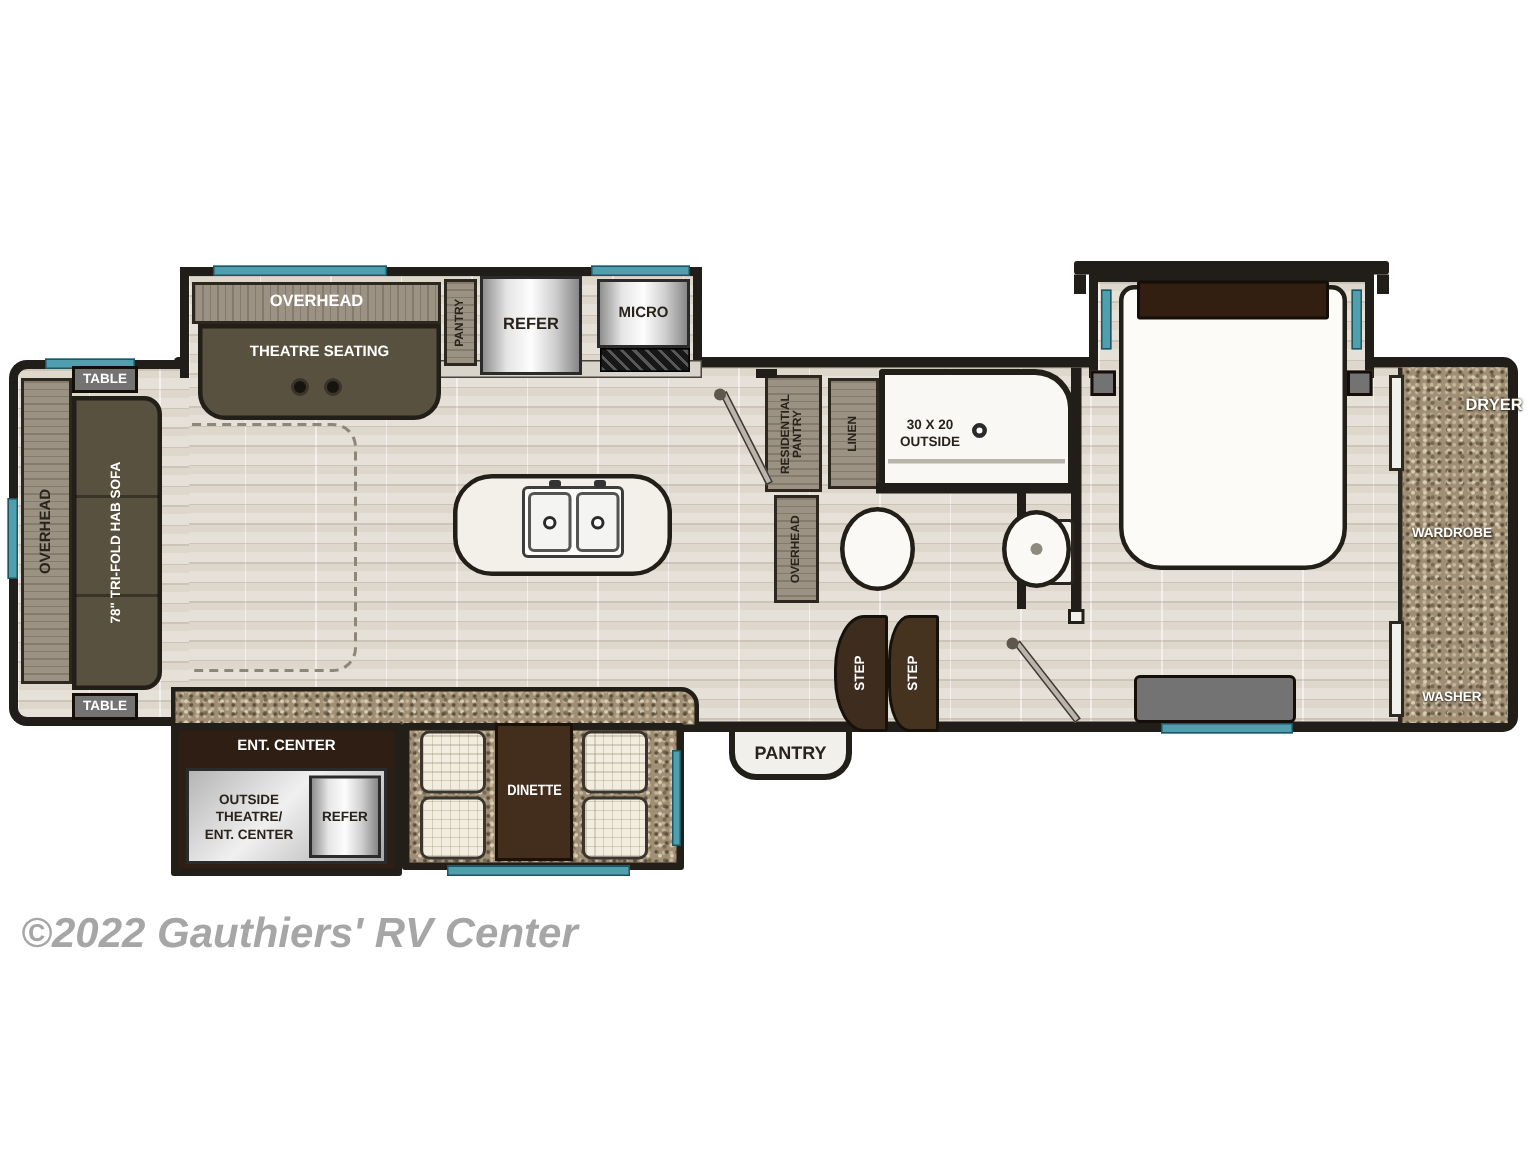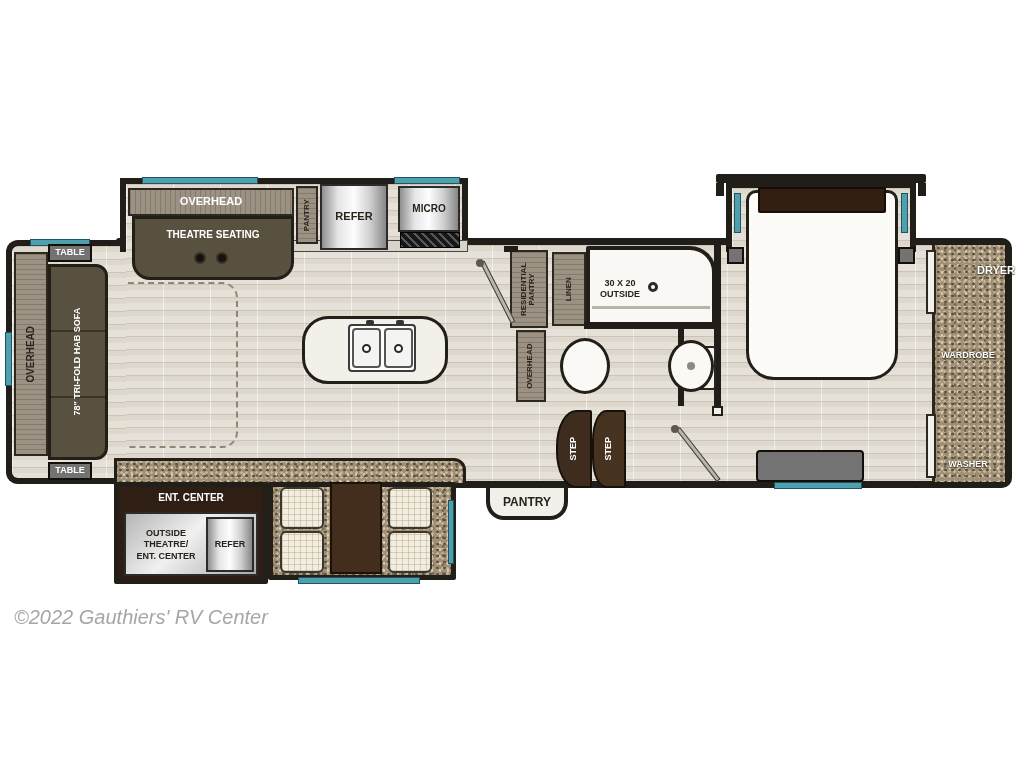--- a/index.html
+++ b/index.html
@@ -43,21 +43,21 @@
   .lbl{display:flex;align-items:center;justify-content:center;text-align:center;
        font-weight:700;line-height:1.05;color:#fff;}
   .dk{color:#29231c;}
   .shadow{text-shadow:0 0 2px rgba(55,45,30,.95),0 1px 1px rgba(55,45,30,.8);}
   .vrot{transform:rotate(-90deg);white-space:nowrap;}
   .door{background:#b9b5ad;border:1px solid #3f3a32;}
   .hinge{background:#5d574d;border-radius:50%;}
   .cup{background:#17130e;border:2px solid #3a342a;border-radius:50%;}
   .dash{border-top:2px dashed #8d8679;border-right:2px dashed #8d8679;border-bottom:2px dashed #8d8679;
         border-radius:0 16px 16px 0;}
-  .watermark{font-size:20px;font-weight:400;font-style:italic;color:#a6a6a6;letter-spacing:0;}
+  .watermark{font-size:28px;font-weight:700;font-style:italic;color:#a6a6a6;letter-spacing:0;}
 </style>
 </head>
 <body>
 
 <div class="stage">
 
   <div class="abs floor" style="left:116px;top:238px;width:896px;height:250px;border:7px solid #211e1a;border-left:none;border-radius:3px 10px 10px 3px;z-index:1;"></div>
 
   <div class="abs dash" style="left:118px;top:282px;width:120px;height:166px;z-index:2;"></div>
 
@@ -209,20 +209,23 @@
   <div class="abs lbl dk" style="left:206px;top:517px;width:48px;height:55px;font-size:9px;z-index:8;">
     <span>REFER</span>
     </div>
 
   <div class="abs speckle" style="left:268px;top:482px;width:188px;height:98px;border:5px solid #221e18;border-radius:2px;z-index:5;"></div>
   <div class="abs plaid" style="left:280px;top:487px;width:44px;height:42px;z-index:6;"></div>
   <div class="abs plaid" style="left:280px;top:531px;width:44px;height:42px;z-index:6;"></div>
   <div class="abs plaid" style="left:388px;top:487px;width:44px;height:42px;z-index:6;"></div>
   <div class="abs plaid" style="left:388px;top:531px;width:44px;height:42px;z-index:6;"></div>
   <div class="abs" style="left:330px;top:482px;width:52px;height:92px;background:#432d1c;border:2px solid #1b1107;z-index:7;"></div>
+  <div class="abs lbl" style="left:330px;top:482px;width:52px;height:92px;font-size:10px;z-index:8;">
+    <span style="transform:scaleX(.85);white-space:nowrap;">DINETTE</span>
+    </div>
   <div class="abs teal" style="left:298px;top:577px;width:122px;height:7px;z-index:6;"></div>
   <div class="abs teal" style="left:448px;top:500px;width:6px;height:64px;z-index:6;"></div>
 
   <div class="abs darkwood" style="left:756px;top:450px;width:108px;height:32px;border-radius:4px;z-index:4;"></div>
   <div class="abs teal" style="left:774px;top:482px;width:88px;height:7px;z-index:5;"></div>
 
   <div class="abs watermark" style="left:14px;top:606px;width:460px;height:40px;z-index:9;">
     <span>©2022 Gauthiers' RV Center</span></div>
 
 </div>

